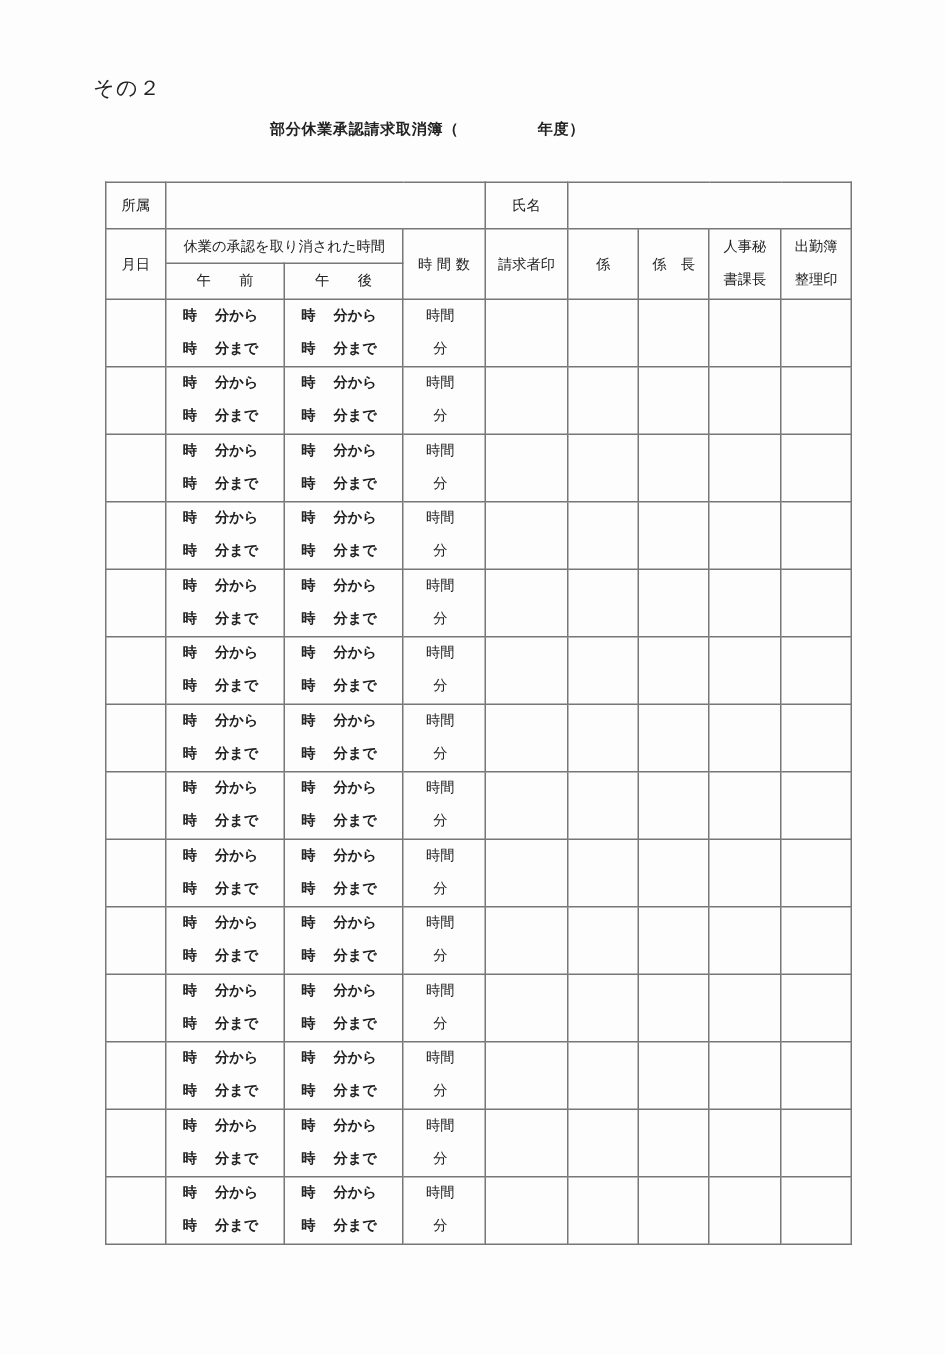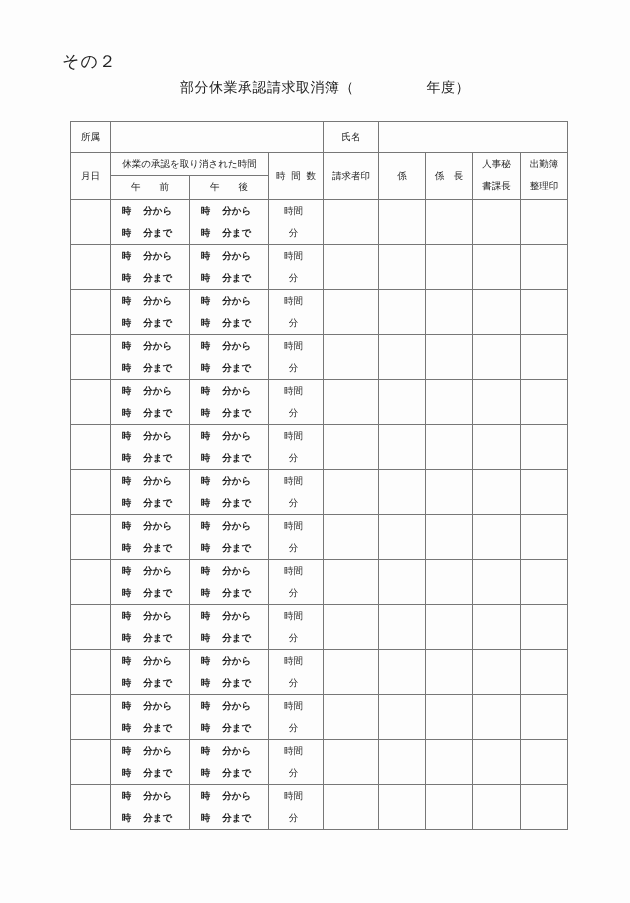--- a/index.html
+++ b/index.html
@@ -1,23 +1,23 @@
 <!DOCTYPE html>
 <html><head>
 <meta charset="utf-8">
 <style>
   html, body { margin:0; padding:0; background:#fdfdfd; }
   body { width:630px; height:903px; position:relative; overflow:hidden;
          font-family:"DejaVu Serif","Liberation Serif",serif; color:#222; }
-  .form-no { position:absolute; left:62px; top:50px; font-size:17px; letter-spacing:1px; }
-  .title { position:absolute; left:180px; top:79px; font-size:14px; letter-spacing:0.5px; white-space:pre; }
+  .form-no { position:absolute; left:62px; top:50px; font-size:14px; letter-spacing:1px; }
+  .title { position:absolute; left:180px; top:79px; font-size:10px; letter-spacing:0.5px; white-space:pre;font-weight:bold; }
   table.ledger { position:absolute; left:70px; top:121px; border-collapse:collapse; table-layout:fixed; }
   table.ledger td { border:1px solid #777; padding:0; font-size:9.5px; text-align:center; vertical-align:middle; }
   .hdr1 td { height:30px; }
-  .hdr2a td { height:22px;font-family:Liberation Mono, monospace; }
+  .hdr2a td { height:22px; }
   .hdr2b td { height:23px; }
   .body-row td { height:44px; }
   .two-line { line-height:22px; }
   .cell-time { text-align:right; padding-right:6px !important;font-weight:bold; }
   .line { display:block; height:22px; line-height:22px; }
   .ji { display:inline-block; margin-right:12px; }
   .num-cell { text-align:right; padding-right:5px !important; }
 </style>
 </head>
 <body>

